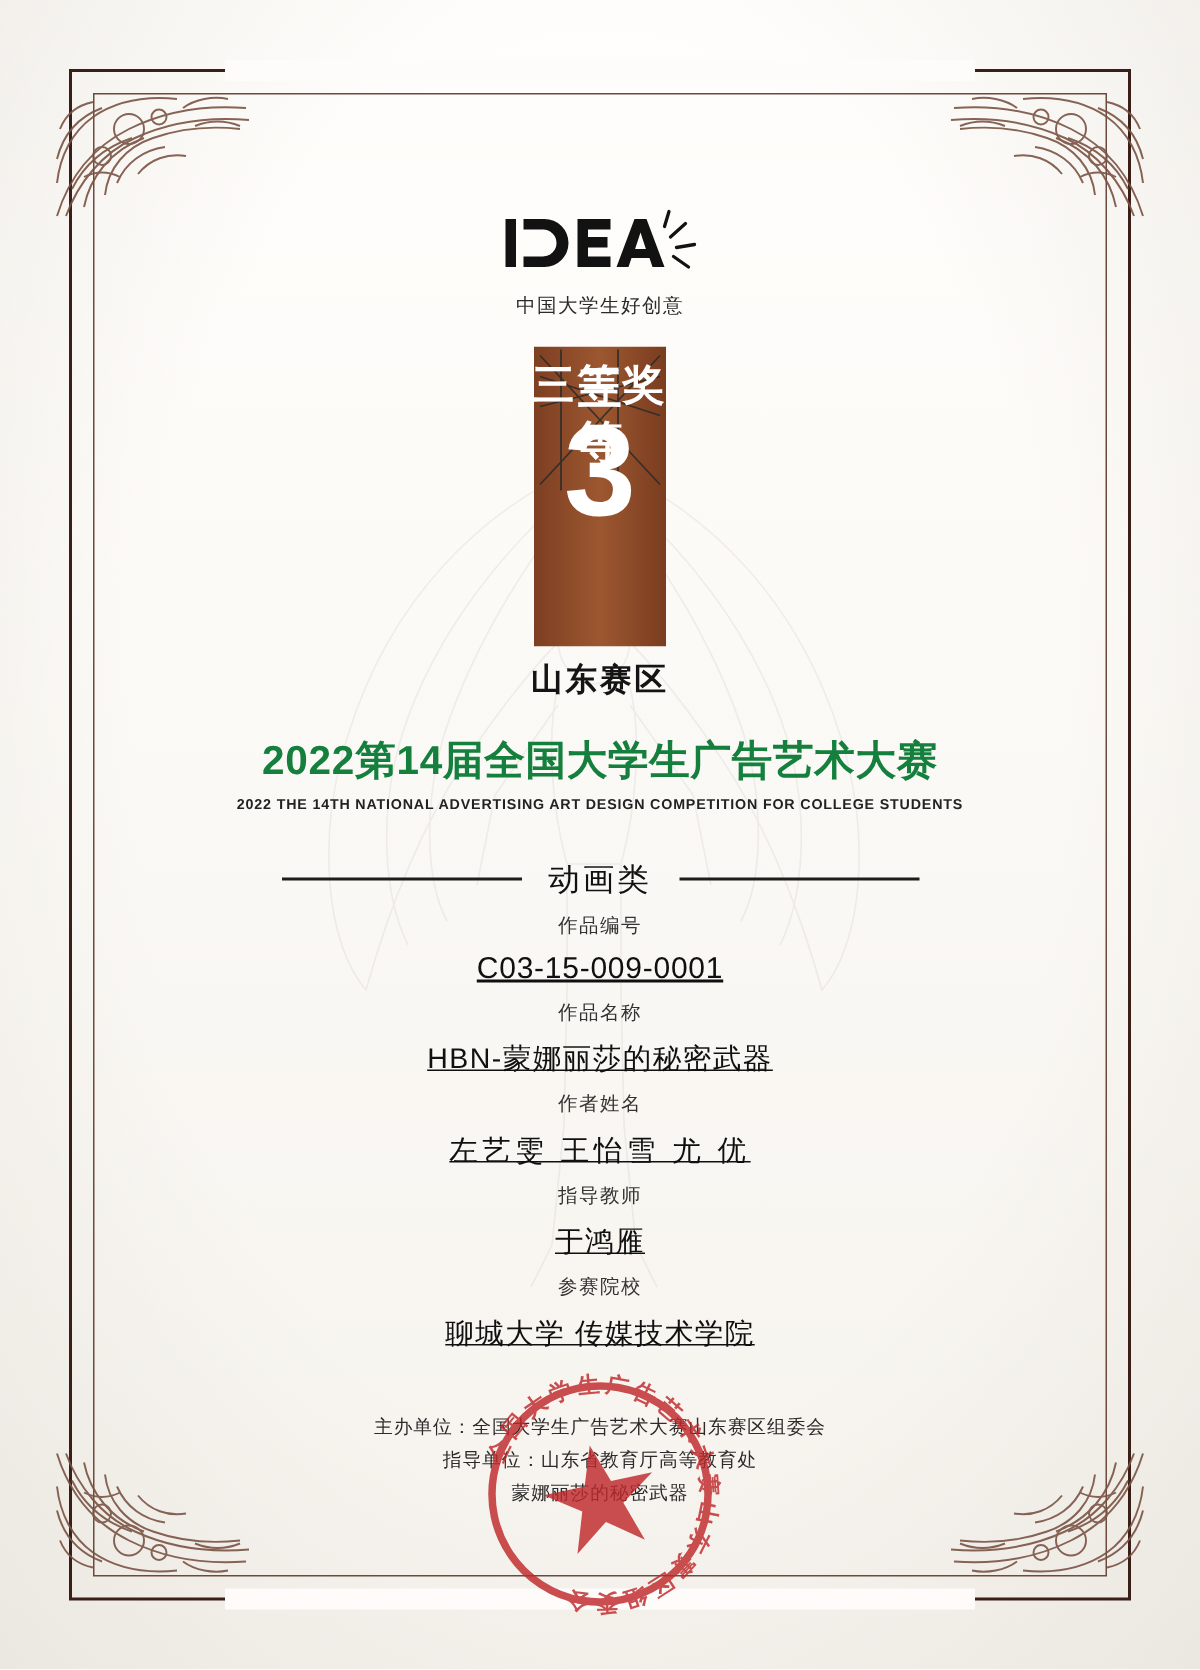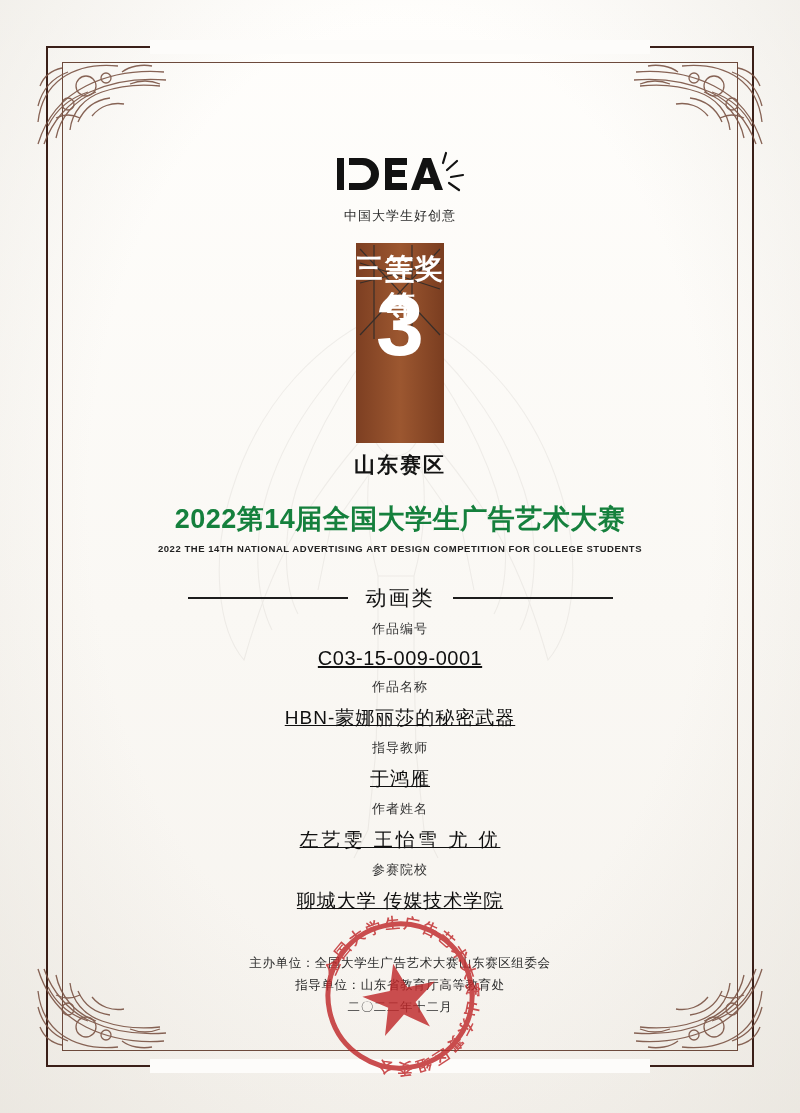--- a/index.html
+++ b/index.html
@@ -80,21 +80,21 @@
     background: #fdfcfa;
   }
   .frame-gap.top    { left: 150px; right: 150px; top: 40px;    height: 14px; }
   .frame-gap.bottom { left: 150px; right: 150px; bottom: 40px; height: 14px; }
 
   
   .content {
     position: absolute;
     left: 0;
     right: 0;
-    top: 12px;
+    top: 0;
     text-align: center;
   }
 
   .logo-block {
     margin-top: 138px;
   }
   .logo-mark {
     display: block;
     margin: 0 auto;
   }
@@ -371,38 +371,38 @@
       <div class="field-label">作品编号</div>
       <div class="field-value code">C03-15-009-0001</div>
     </div>
 
     <div class="field">
       <div class="field-label">作品名称</div>
       <div class="field-value">HBN-蒙娜丽莎的秘密武器</div>
     </div>
 
     <div class="field">
+      <div class="field-label">作者姓名</div>
+      <div class="field-value names">左艺雯 王怡雪 尤 优</div>
+    </div>
+
+    <div class="field">
       <div class="field-label">指导教师</div>
       <div class="field-value">于鸿雁</div>
-    </div>
-
-    <div class="field">
-      <div class="field-label">作者姓名</div>
-      <div class="field-value names">左艺雯 王怡雪 尤 优</div>
     </div>
 
     <div class="field">
       <div class="field-label">参赛院校</div>
       <div class="field-value">聊城大学 传媒技术学院</div>
     </div>
 
     <div class="footer">
       <div>主办单位：全国大学生广告艺术大赛山东赛区组委会</div>
       <div>指导单位：山东省教育厅高等教育处</div>
-      <div>二〇二二年十二月</div>
+      <div>蒙娜丽莎的秘密武器</div>
     </div>
 
   </div>
 
   <svg class="seal" viewBox="0 0 182 182">
     <defs>
       <path id="sealArc" d="M 91 91 m -68 0 a 68 68 0 1 1 136 0 a 68 68 0 1 1 -136 0"></path>
     </defs>
     <circle cx="91" cy="91" r="72" fill="none" stroke="#c0292b" stroke-width="5"></circle>
     <g fill="#c0292b">

